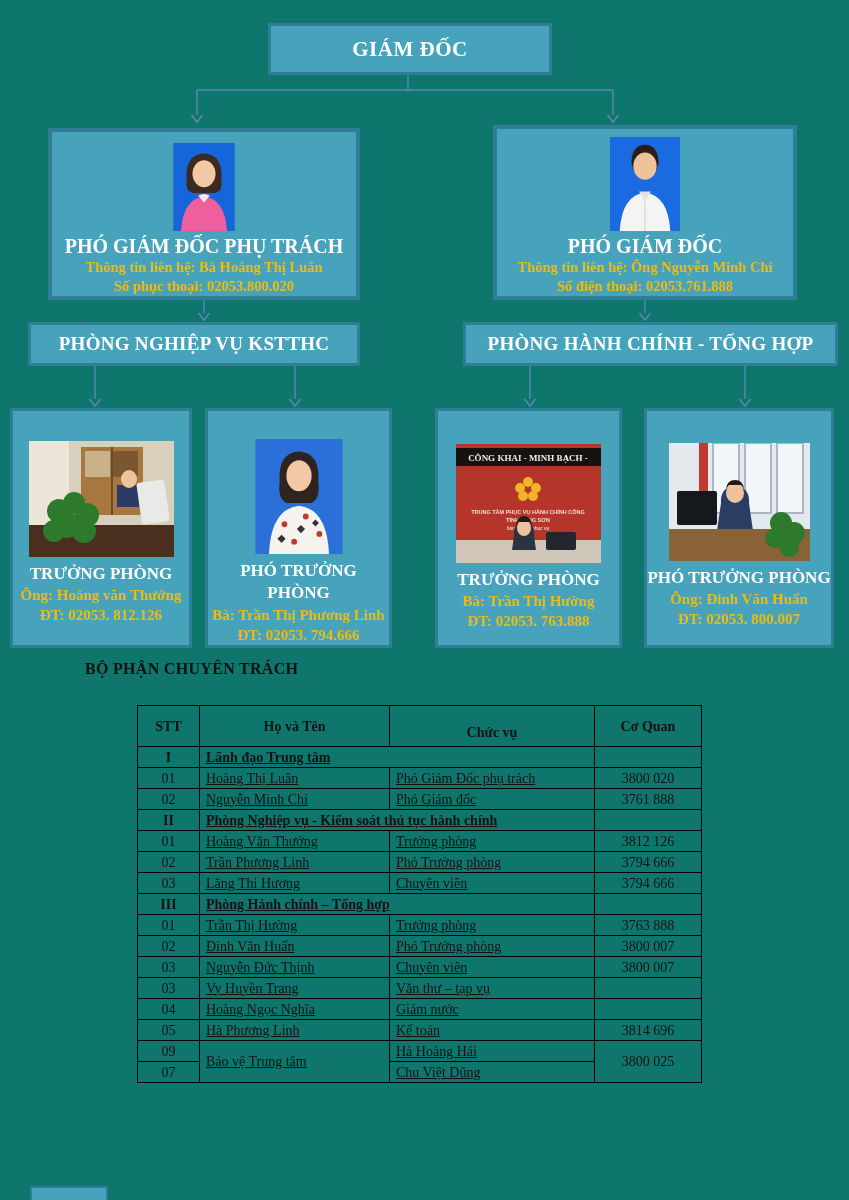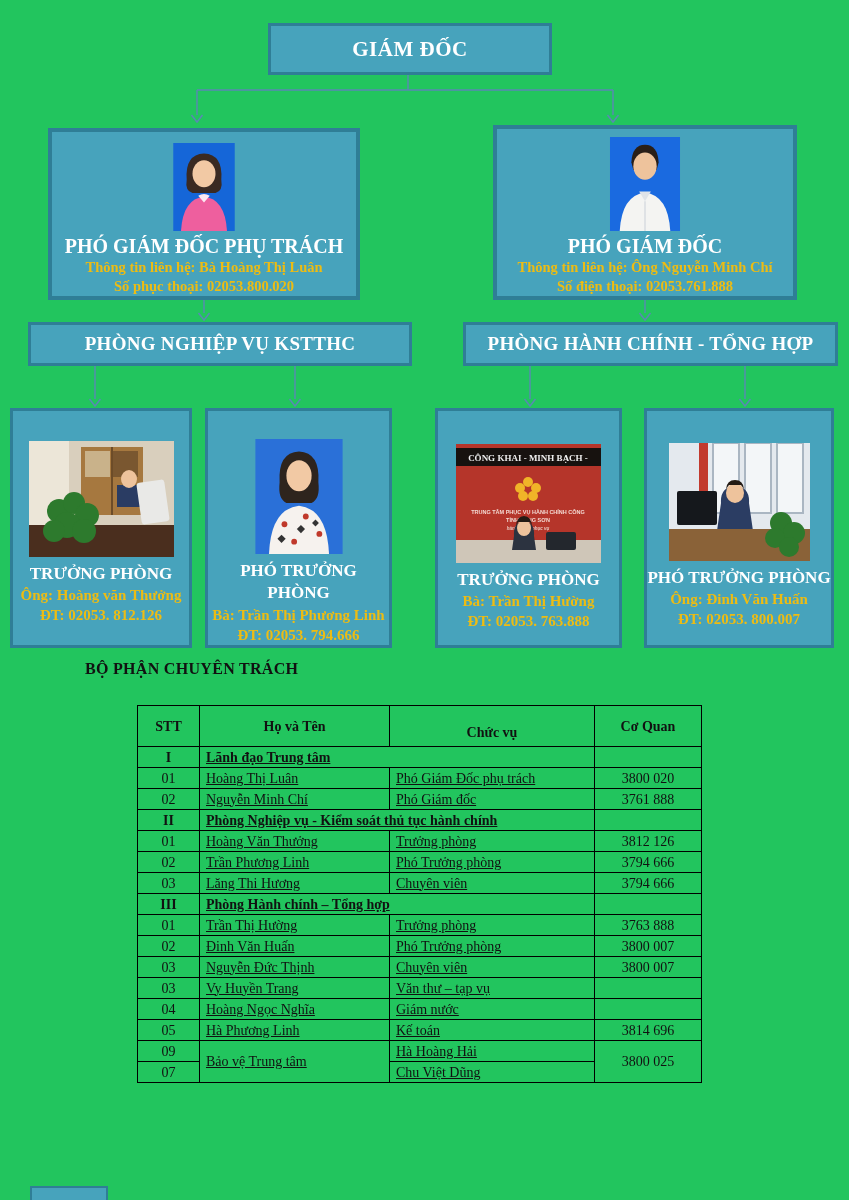--- a/index.html
+++ b/index.html
@@ -1,16 +1,16 @@
 <!DOCTYPE html>
 <html><head>
 <meta charset="utf-8">
 <style>
   html,body{margin:0;padding:0;background:#fff;}
-  #canvas{position:relative;width:849px;height:1200px;background:#22c55e;overflow:hidden;
+  #canvas{position:relative;width:849px;height:1200px;background:#0f766e;overflow:hidden;
           font-family:"Liberation Serif","DejaVu Serif",serif;}
   .tealbox{position:absolute;box-sizing:border-box;background:#47a3bc;border:3px solid #2f7e96;
            color:#fff;text-align:center;font-weight:bold;}
   .dep-box{border-width:4px;display:flex;flex-direction:column;align-items:center;}
   .person-box{display:flex;flex-direction:column;align-items:center;}
   .bar{display:flex;align-items:center;justify-content:center;font-size:19px;letter-spacing:.3px;}
   .top-bar{display:flex;align-items:center;justify-content:center;font-size:21px;letter-spacing:.5px;}
   .dep-title{font-size:20px;line-height:1.15;margin-top:4px;}
   .dep-sub{font-size:14.5px;line-height:1.3;color:#edbc13;}
   .p-title{font-size:17px;line-height:1.3;margin-top:6px;}
@@ -80,21 +80,21 @@
       <ellipse cx="36" cy="30" rx="12" ry="14" fill="#eec39c"></ellipse>
       <path d="M10,97 Q12,60 36,57 Q60,60 62,97Z" fill="#f4f4f2"></path>
       <path d="M30,56 L36,66 L42,56 Z" fill="#dfe3e8"></path>
       <line x1="36" y1="66" x2="36" y2="97" stroke="#d8dce0" stroke-width="1.5"></line>
     </svg>
     <div class="dep-title">PHÓ GIÁM ĐỐC</div>
     <div class="dep-sub">Thông tin liên hệ: Ông Nguyễn Minh Chí</div>
     <div class="dep-sub">Số điện thoại: 02053.761.888</div>
   </div>
 
-  <div class="tealbox bar" style="left:28px;top:322px;width:384px;height:44px;">
+  <div class="tealbox bar" style="left:28px;top:322px;width:332px;height:44px;">
     <span>PHÒNG NGHIỆP VỤ KSTTHC</span>
   </div>
   <div class="tealbox bar" style="left:463px;top:322px;width:375px;height:44px;">
     <span>PHÒNG HÀNH CHÍNH - TỔNG HỢP</span>
   </div>
 
   <div class="tealbox person-box" style="left:10px;top:408px;width:182px;height:240px;">
     <svg class="photo" width="145" height="116" viewBox="0 0 145 116" style="margin-top:30px;">
       <rect width="145" height="116" fill="#d9cfbd"></rect>
       <rect x="0" y="0" width="40" height="90" fill="#ece6d8"></rect>

